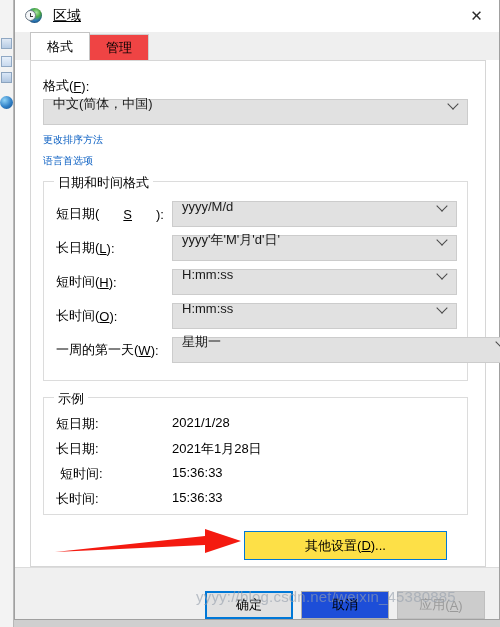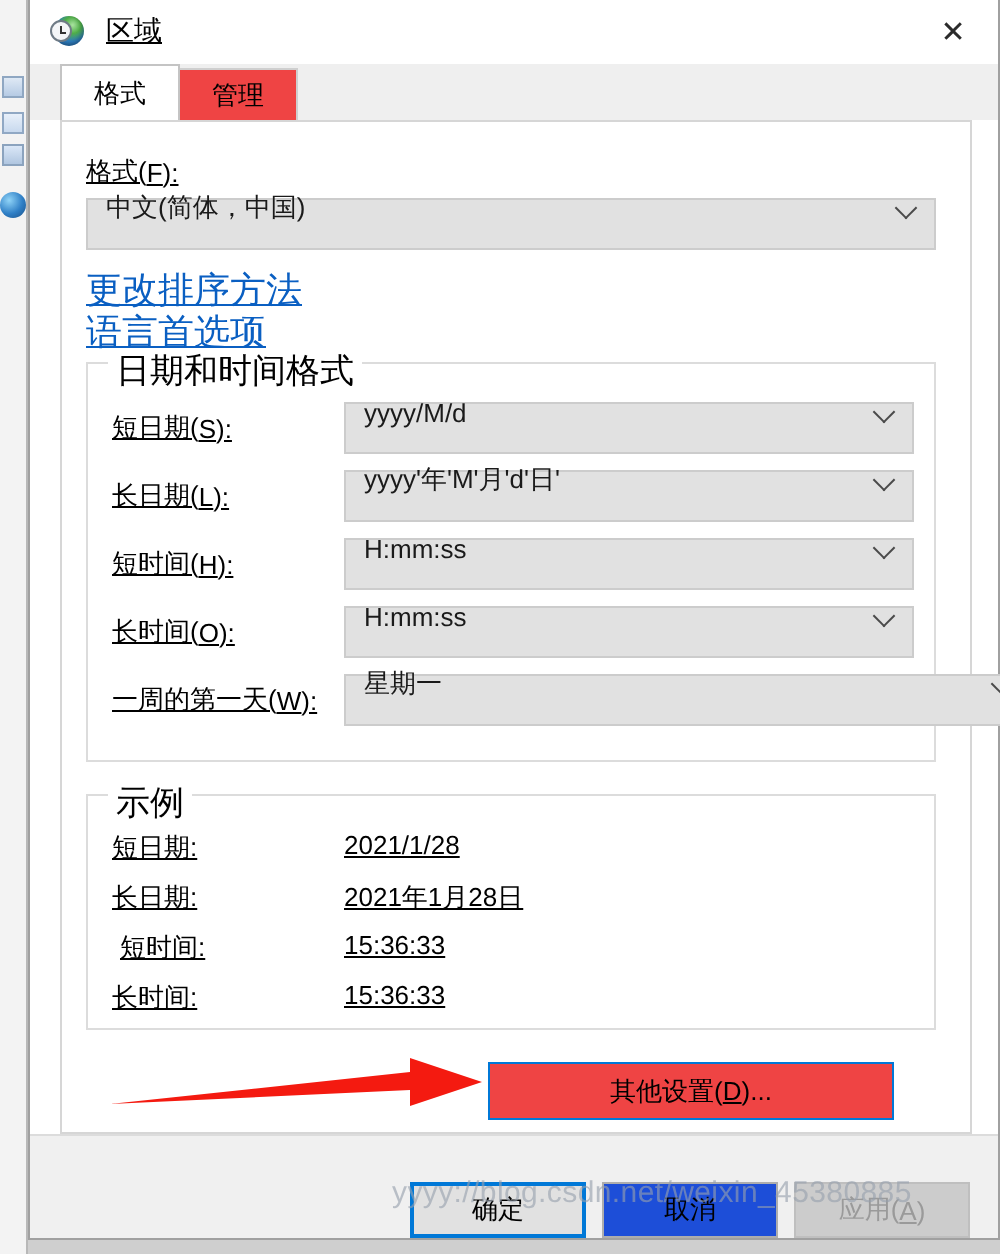--- a/index.html
+++ b/index.html
@@ -168,42 +168,41 @@
   .combo .chev:after {
     content: "";
     position: absolute; left: 2px; top: 3px;
     width: 7px; height: 7px;
     border-right: 1.4px solid #4a4a4a;
     border-bottom: 1.4px solid #4a4a4a;
     transform: rotate(45deg);
   }
 
   .link {
-    font-size: 18px;
+    font-size: 10px;
     color: #0a5fc2;
-    text-decoration: underline;
     cursor: pointer;
     display: inline-block;
   }
 
   
   .group {
     position: absolute;
     border: 1px solid #dcdcdc;
   }
   .group > .legend {
     position: absolute;
     top: -8px; left: 10px;
     background: #ffffff;
     padding: 0 4px;
-    font-size: 17px;
+    font-size: 13px;
     color: #000;
   }
 
-  .row { position: absolute; display: flex; align-items: center; text-decoration: underline; }
+  .row { position: absolute; display: flex; align-items: center; }
 
   
   .cmdbar {
     flex: 0 0 auto;
     height: 52px;
     background: #f0f0f0;
     border-top: 1px solid #dcdcdc;
     display: flex;
     align-items: flex-end;
     justify-content: flex-end;
@@ -227,21 +226,21 @@
   .btn.disabled {
     color: #9a9a9a;
     background: #cccccc;
     border-color: #bfbfbf;
   }
 
   .btn-other {
     position: absolute;
     left: 244px; top: 531px;
     width: 203px; height: 29px;
-    background: #ef4444;
+    background: #fde047;
     border: 1px solid #0078d7;
     display: flex; align-items: center; justify-content: center;
     font-size: 13px; color: #000;
     cursor: default;
   }
 
   
   .arrow-annotation {
     position: absolute;
     left: 55px; top: 528px;
@@ -301,21 +300,21 @@
       <span class="value">中文(简体，中国)</span>
       <span class="chev"></span>
     </div>
 
     <div style="position:absolute; left:12px; top:72px;" class="link">更改排序方法</div>
     <div style="position:absolute; left:12px; top:93px;" class="link">语言首选项</div>
 
     <div class="group" style="left:12px; top:120px; width:425px; height:200px;">
       <div class="legend">日期和时间格式</div>
 
-      <div class="row" style="left:12px; top:23px;">
+      <div class="row" style="left:12px; top:23px;gap:24px;">
         <span class="field-label">短日期(</span>
           <span class="field-label underline">S</span>
           <span class="field-label">):</span>
       </div>
       <div class="combo" style="position:absolute; left:128px; top:19px; width:285px;">
         <span class="value">yyyy/M/d</span>
         <span class="chev"></span>
       </div>
 
       <div class="row" style="left:12px; top:57px;">

